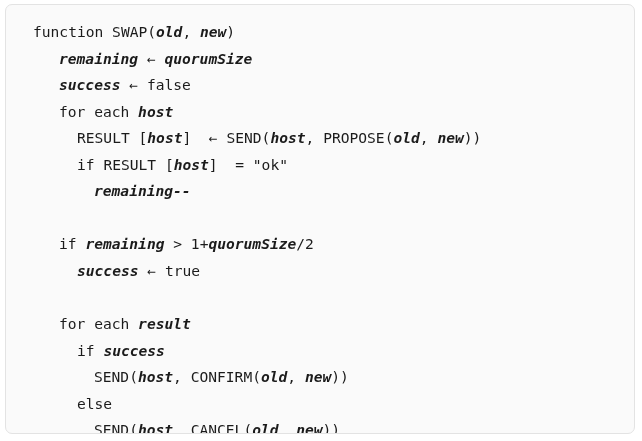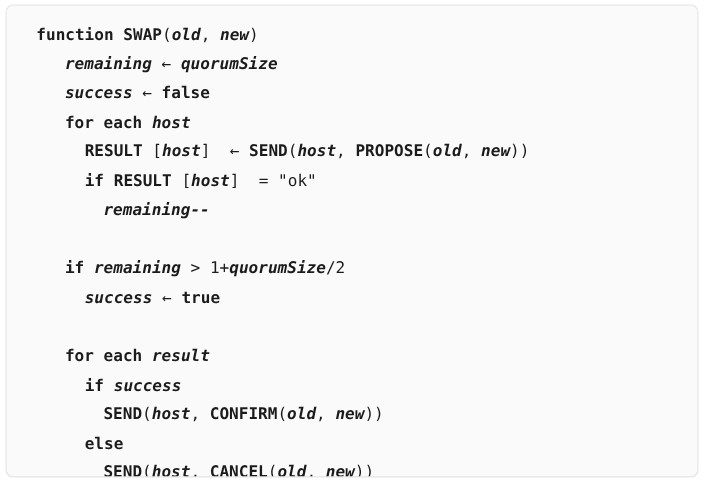--- a/index.html
+++ b/index.html
@@ -44,30 +44,30 @@
     white-space: pre;
     padding-left: 27px;
     letter-spacing: 0px;
   }
   .code-line.blank {
     height: 26.55px;
   }
 
   
   .kw {
-    font-weight: bold;
+    font-weight: normal;
     font-style: normal;
   }
   .var {
     font-style: italic;
     font-weight: bold;
   }
   .fn {
     font-style: normal;
-    font-weight: bold;
+    font-weight: normal;
     text-align: center;
   }
   .pl {
     font-style: normal;
     font-weight: normal;
   }
   .str {
     font-style: normal;
     font-weight: normal;
   }

